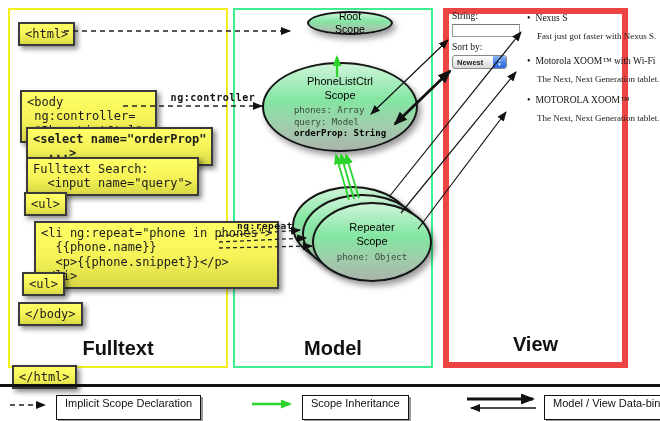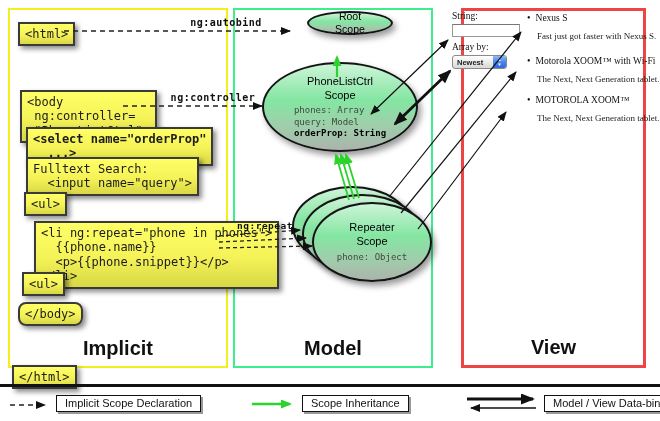--- a/index.html
+++ b/index.html
@@ -10,21 +10,21 @@
   }
   
   .panel { position:absolute; top:8px; height:360px; background:#fff; }
   .panel-title {
     position:absolute; left:0; right:0; bottom:6px; text-align:center;
     font-size:20px; font-weight:600; color:#111;
     font-family:"Liberation Sans", sans-serif;
   }
   #template-panel { left:8px;  width:220px; border:2px solid #f2ef1d; }
   #model-panel    { left:233px; width:200px; border:2px solid #3dee8e; }
-  #view-panel     { left:461px; width:185px; border:3px solid #ef4444; }
+  #view-panel     { left:443px; width:185px; border:6px solid #ef4444; }
 
   
   .codebox {
     position:absolute; display:inline-block;
     font-family:"DejaVu Sans Mono", monospace; font-size:12px; line-height:1.2;
     color:#1c1c1c; white-space:pre; padding:3px 5px;
     background:linear-gradient(180deg,#ffff66 0%,#f4f257 55%,#d8d845 100%);
     border:2px solid #3a3a3a; box-shadow:3px 3px 5px rgba(0,0,0,0.45);
   }
   .codebox.bold { font-weight:bold; }
@@ -98,33 +98,33 @@
     font-family:"Liberation Serif", serif; font-size:9px; color:#222;
     margin-top:8px; padding-left:10px; white-space:nowrap;
   }
 
   
   #separator { position:absolute; left:0; top:384px; width:660px; height:3px; background:#111; }
   .legend-box {
     position:absolute; display:inline-block; background:#fff;
     border:1px solid #111; box-shadow:2px 2px 0 #999;
     font-family:"Liberation Sans", sans-serif; font-size:11px; color:#111;
-    padding:1px 8px 2px 8px; white-space:nowrap;
+    padding:1px 8px 10px 8px; white-space:nowrap;
   }
 
   
   #overlay { position:absolute; left:0; top:0; width:660px; height:421px; pointer-events:none; }
 </style>
 </head>
 <body>
 
 <div id="stage">
 
   <div class="panel" id="template-panel">
-    <div class="panel-title">Implicit</div>
+    <div class="panel-title">Fulltext</div>
   </div>
   <div class="panel" id="model-panel">
     <div class="panel-title">Model</div>
   </div>
   <div class="panel" id="view-panel">
     <div class="panel-title">View</div>
   </div>
 
   <pre class="codebox" style="left:18px; top:22px;">&lt;html&gt;</pre>
   <pre class="codebox" style="left:20px; top:90px;">&lt;body
@@ -133,24 +133,23 @@
   <pre class="codebox bold" style="left:26px; top:127px;">&lt;select name="orderProp"
   ...&gt;</pre>
   <pre class="codebox" style="left:26px; top:157px;">Fulltext Search:
   &lt;input name="query"&gt;</pre>
   <pre class="codebox" style="left:24px; top:192px;">&lt;ul&gt;</pre>
   <pre class="codebox" style="left:34px; top:221px;">&lt;li ng:repeat="phone in phones"&gt;
   {{phone.name}}
   &lt;p&gt;{{phone.snippet}}&lt;/p&gt;
 &lt;/li&gt;</pre>
   <pre class="codebox" style="left:22px; top:272px;">&lt;ul&gt;</pre>
-  <pre class="codebox" style="left:18px; top:302px;border-radius:8px;">&lt;/body&gt;</pre>
+  <pre class="codebox" style="left:18px; top:302px;">&lt;/body&gt;</pre>
   <pre class="codebox" style="left:12px; top:329px;margin-top:36px;">&lt;/html&gt;</pre>
 
-  <div class="arrow-label" style="left:160px; top:17px; width:132px;">ng:autobind</div>
   <div class="arrow-label" style="left:148px; top:92px; width:130px;">ng:controller</div>
   <div class="arrow-label" style="left:237px; top:220px; font-size:9.5px;">ng:repeat</div>
 
   <div class="ellipse" id="root-scope">
     <div class="etitle">Root
 Scope</div>
   </div>
 
   <div class="ellipse" id="phonelist-scope">
     <div class="etitle">PhoneListCtrl
@@ -167,21 +166,21 @@
   <div class="ellipse" id="repeater-scope">
     <div class="etitle">Repeater
 Scope</div>
     <div class="eprops">
       <div class="eprop">phone: Object</div>
     </div>
   </div>
 
   <div class="vlabel" style="left:452px; top:11px;">String:</div>
   <input id="search-input" type="text" style="">
-  <div class="vlabel" style="left:452px; top:42px;">Array by:</div>
+  <div class="vlabel" style="left:452px; top:42px;">Sort by:</div>
   <div id="sort-select">
     <span class="sel-text">Newest</span>
     <span class="stepper">
       <span>▲</span>
       <span>▼</span>
     </span>
   </div>
 
   <div class="vitem" style="top:12px;">
     <div class="row">

